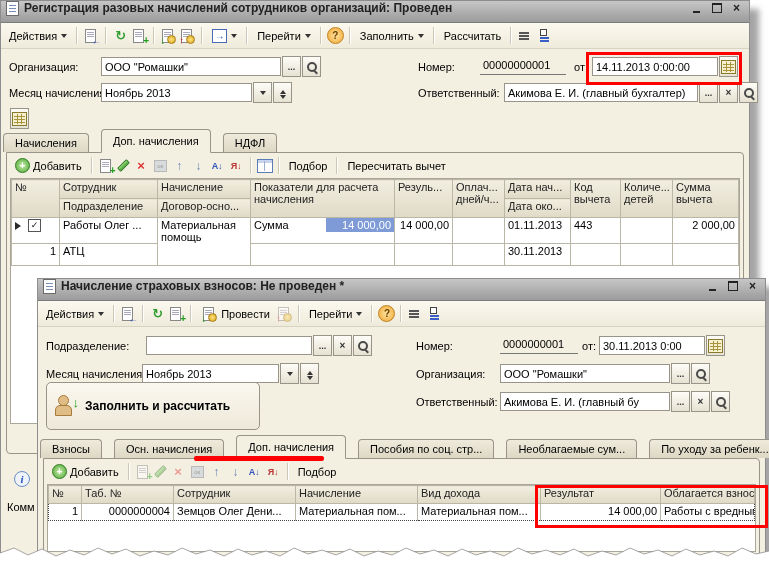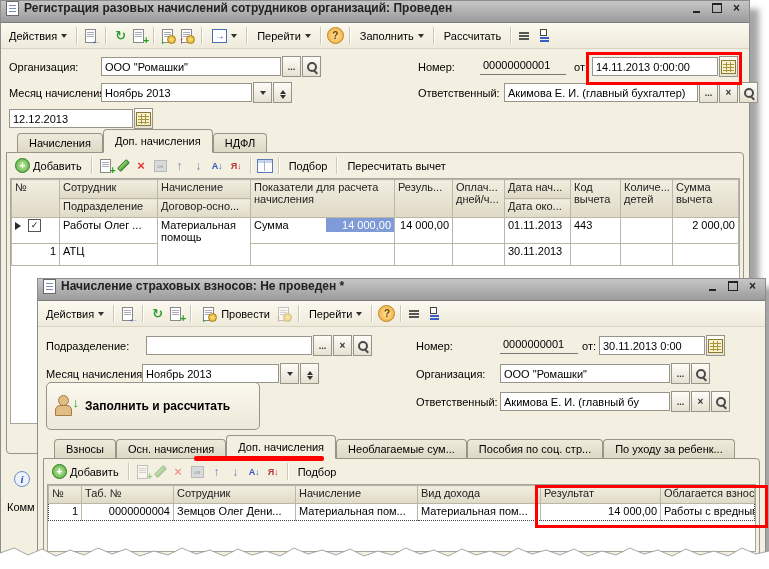--- a/index.html
+++ b/index.html
@@ -82,21 +82,21 @@
     box-shadow:0 3px 0 #a8943c,0 6px 0 #a8943c;}
   .ic-cal::after{content:"";position:absolute;top:1px;bottom:1px;left:4px;width:1px;background:#a8943c;
     box-shadow:4px 0 0 #a8943c;}
   .ic-mag{width:14px;height:14px;position:relative;}
   .ic-mag::before{content:"";position:absolute;left:2px;top:2px;width:6px;height:6px;border:2px solid #4a4a4a;
     border-radius:50%;}
   .ic-mag::after{content:"";position:absolute;right:1px;bottom:1px;width:5px;height:2px;background:#4a4a4a;
     transform:rotate(45deg);}
   .clearx{font-size:10px;font-weight:bold;color:#333;}
 
-  .tabs{display:flex;align-items:flex-end;padding-left:16px;gap:0;height:23px;position:relative;z-index:2;}
+  .tabs{display:flex;align-items:flex-end;padding-left:2px;gap:12px;height:23px;position:relative;z-index:2;}
   .tab{height:18px;display:flex;align-items:center;padding:0 11px;border:1px solid #98948a;
     border-bottom:none;border-radius:4px 4px 0 0;background:linear-gradient(#EFEBDC,#DDD8C4);
     white-space:nowrap;}
   .tab.active{height:22px;background:#F3EFE1;margin-bottom:-1px;border-bottom:1px solid #F3EFE1;}
   .pane{border:1px solid #98948a;border-radius:0 4px 4px 4px;margin:0 5px;background:#F3EFE1;
     position:relative;}
   .gridbar{height:25px;display:flex;align-items:center;gap:2px;padding:0 4px;}
   .gridbar .ul::first-letter{text-decoration:underline;}
   .gridwrap{margin:0 3px;background:#fff;border:1px solid #aaa69a;overflow:hidden;}
 
@@ -249,21 +249,20 @@
     <div class="fr" style="left:417px;top:33px;">
       <span class="lbl" style="width:86px;">Ответственный:</span>
       <span class="field" style="width:186px;">Акимова Е. И. (главный бухгалтер)</span>
       <span class="fbtn">...</span>
       <span class="fbtn clearx">×</span>
       <span class="fbtn">
           <span class="ic-mag"></span>
         </span>
     </div>
     <div class="fr" style="left:8px;top:59px;">
-      <span class="field" style="width:116px;">12.12.2013</span>
       <span class="fbtn">
           <span class="ic-cal"></span>
         </span>
     </div>
   </div>
 
   <div class="tabs">
     <span class="tab">Начисления</span>
     <span class="tab active">Доп. начисления</span>
     <span class="tab">НДФЛ</span>
@@ -491,22 +490,22 @@
       <span class="fbtn">
           <span class="ic-mag"></span>
         </span>
     </div>
   </div>
 
   <div class="tabs">
     <span class="tab">Взносы</span>
     <span class="tab">Осн. начисления</span>
     <span class="tab active">Доп. начисления</span>
+    <span class="tab">Пособия по соц. стр...</span>
     <span class="tab">Необлагаемые сум...</span>
-    <span class="tab">Пособия по соц. стр...</span>
     <span class="tab">По уходу за ребенк...</span>
   </div>
 
   <div class="pane" style="height:98px;">
     <div class="gridbar">
       <span class="tbtn">
           <span class="ic ic-add">
             <i>+</i>
           </span>
           <span class="ul" style="margin-left:3px;">Добавить</span>

